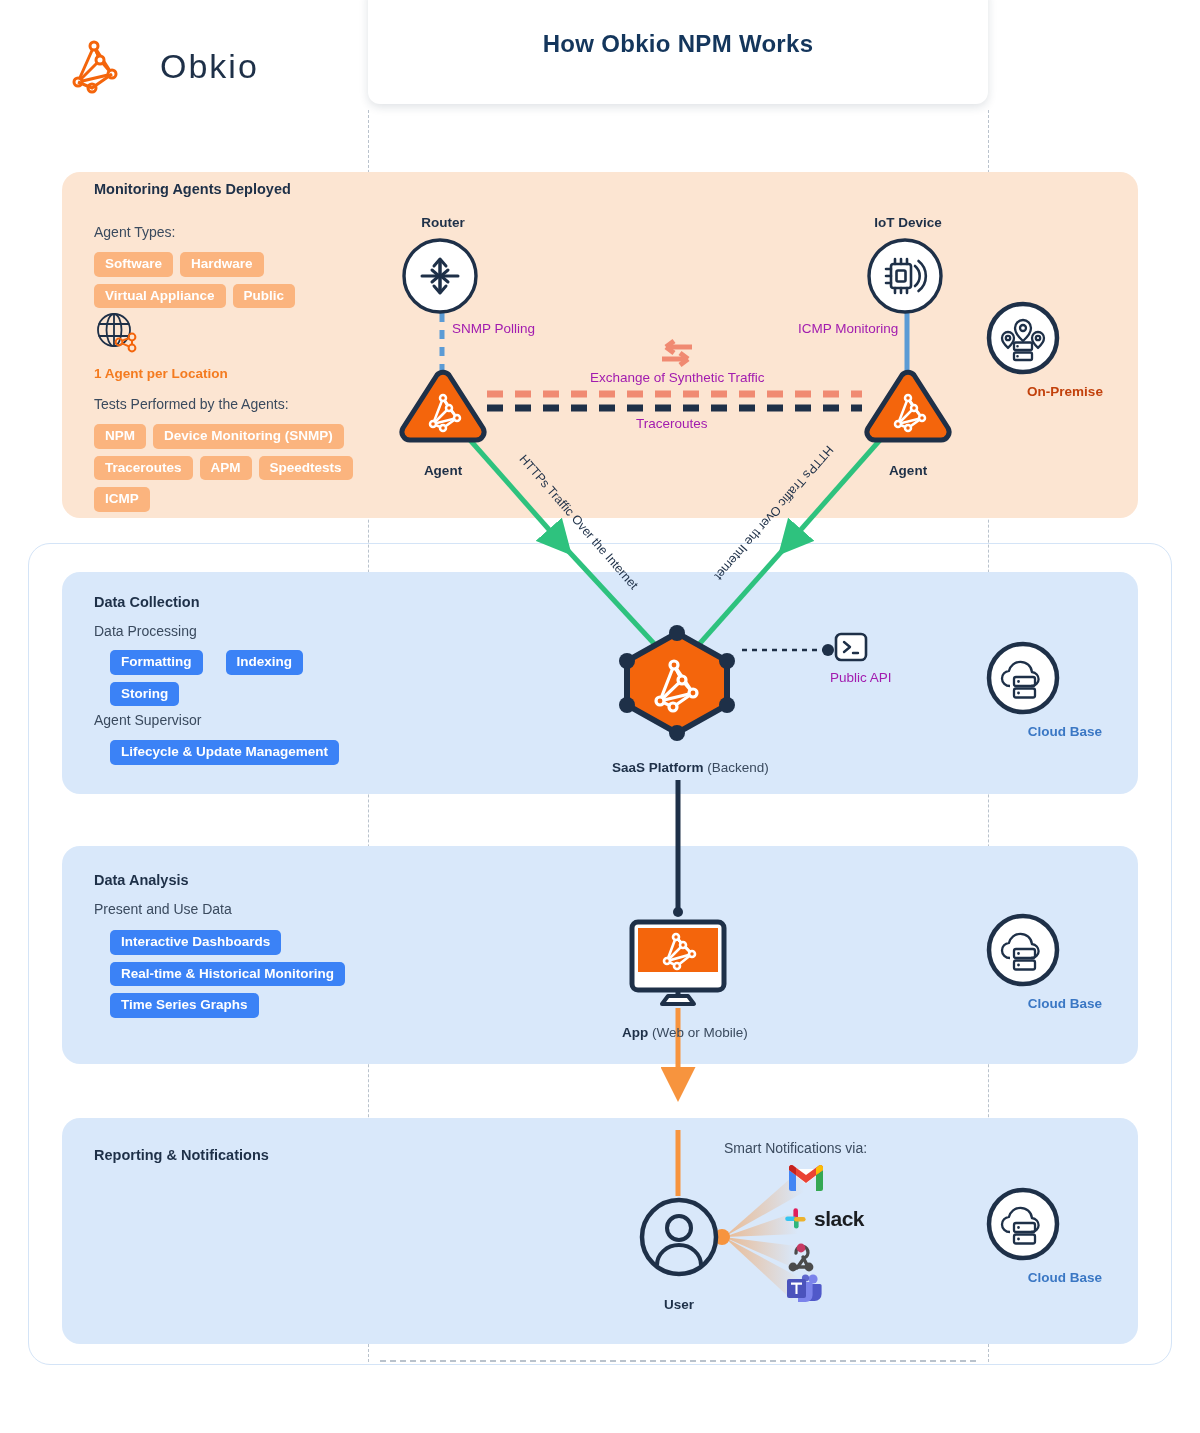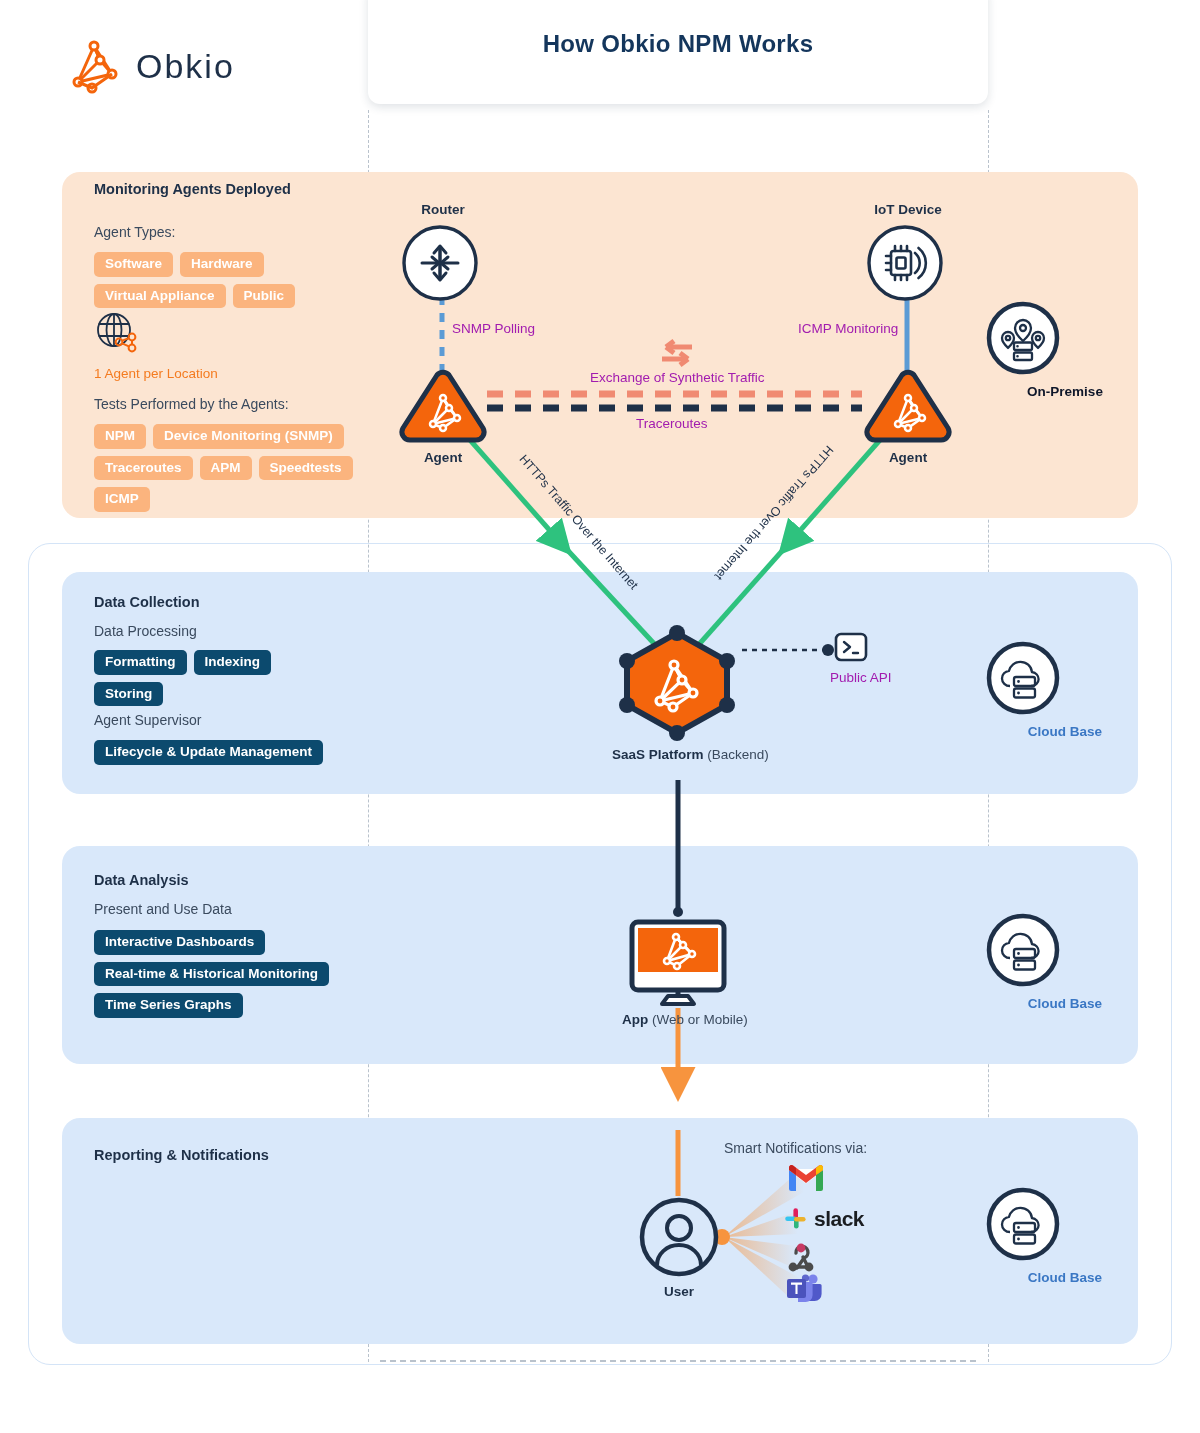--- a/index.html
+++ b/index.html
@@ -16,20 +16,21 @@
 
   
   .logo-wrap {
     position: absolute; left: 68px; top: 38px;
     display: flex; align-items: center; gap: 14px;
   }
   .logo-mark { width: 54px; height: 56px; }
   .logo-text {
     font-size: 34px; font-weight: 400; letter-spacing: 2px;
     color: #1e3048;
+    margin-left: 24px;
   }
   .title-card {
     position: absolute; left: 368px; top: -16px;
     width: 620px; height: 120px;
     background: #fff; border-radius: 12px;
     box-shadow: 0 3px 10px rgba(30,48,72,.14);
     display: flex; align-items: center; justify-content: center;
   }
   .title-card h1 {
     font-size: 24px; font-weight: bold; color: #14365c;
@@ -68,39 +69,39 @@
   .col-left { position: absolute; left: 94px; }
   .panel-title { font-size: 14.5px; font-weight: bold; color: #1e3048; }
   .panel-sub   { font-size: 14px; font-weight: 400; color: #3a4a5e; }
   .tag-row { display: flex; flex-wrap: wrap; gap: 7px; }
   .tag {
     display: inline-block; padding: 4px 11px 5px; border-radius: 5px;
     font-size: 13.5px; font-weight: bold; color: #ffffff;
     line-height: 1.15; white-space: nowrap;
   }
   .tag.orange { background: #fbb47e; }
-  .tag.blue   { background: #0c4a6e; }
-  .note-orange { font-size: 13.5px; color: #f47b20; }
+  .tag.blue   { background: #3b82f6; margin-left: 16px; }
+  .note-orange { font-size: 13.5px; color: #f47b20; font-weight: bold; }
   .globe-icon { width: 48px; height: 44px; }
 
   
   .side-badge {
     position: absolute; width: 160px; text-align: center;
   }
   .side-badge .circ { display: block; margin: 0 auto; }
   .side-badge .cap {
     margin-top: 8px; font-size: 13.5px; font-weight: bold;
   }
-  .cap.onprem { color: #0f172a; }
+  .cap.onprem { color: #c2410c; }
   .cap.cloud  { color: #3a77c4; }
 
   
   .node { position: absolute; text-align: center; }
   .node-label {
-    font-size: 13.5px; font-weight: bold; color: #1e3048; margin-top: 6px;
+    font-size: 13.5px; font-weight: bold; color: #1e3048; margin-top: 19px;
     white-space: nowrap;
   }
   .node-label .reg { font-weight: 400; color: #3a4a5e; }
   .edge-label {
     position: absolute; font-size: 13.5px; color: #a21caf; white-space: nowrap;
   }
   .rot-label {
     position: absolute; font-size: 12.5px; color: #1e3048; white-space: nowrap;
   }
 

